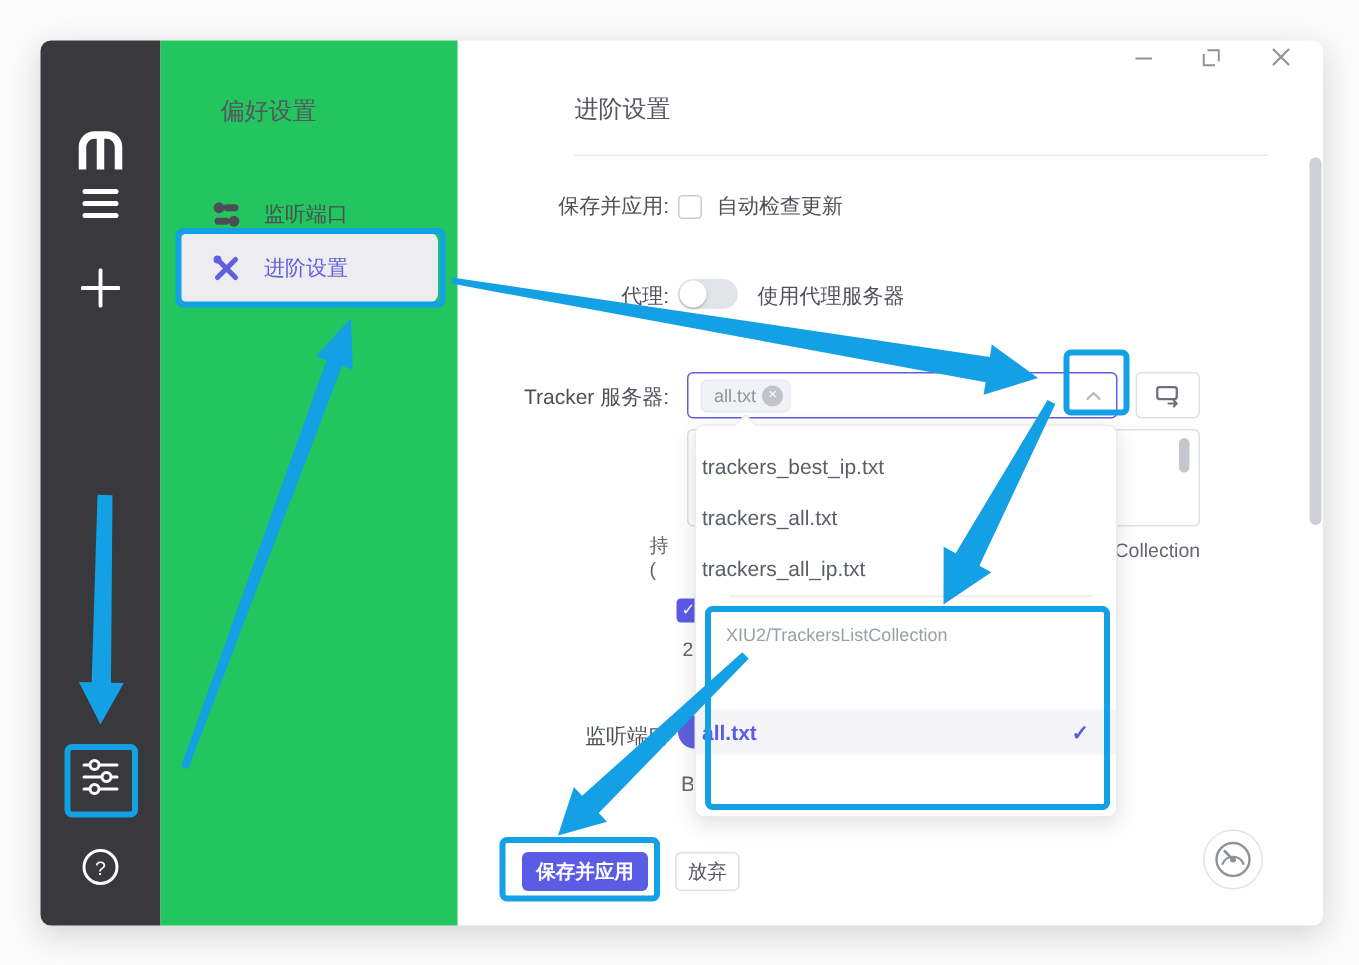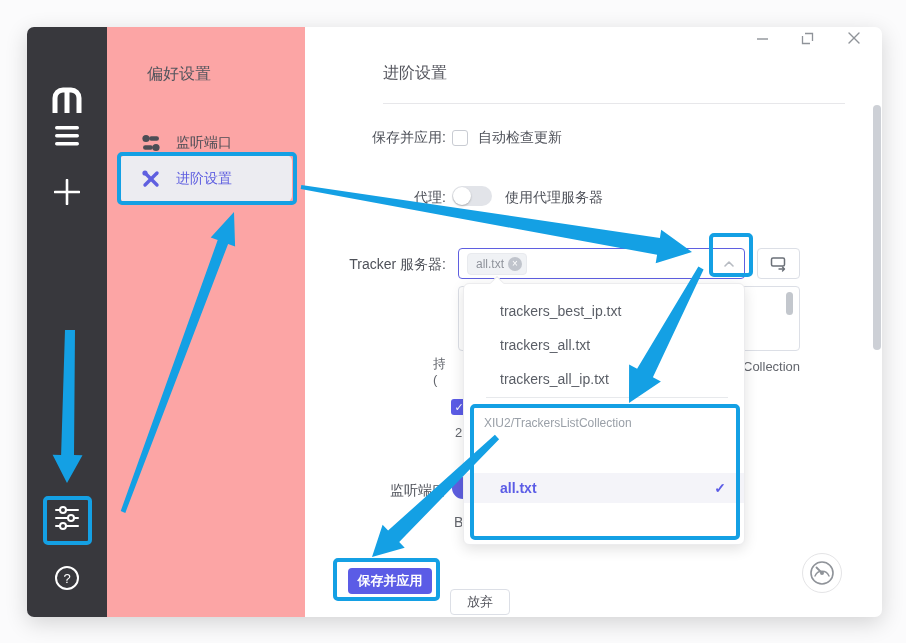--- a/index.html
+++ b/index.html
@@ -9,21 +9,21 @@
   
   #window { position:absolute; left:27px; top:27px; width:855px; height:590px;
             background:#ffffff; border-radius:7px; box-shadow:0 6px 22px rgba(0,0,0,.16); }
 
   
   #app-sidebar { position:absolute; left:0; top:0; width:80px; height:590px;
                  background:#38383d; border-radius:7px 0 0 7px; }
   .side-ico { position:absolute; left:0; width:80px; display:flex; justify-content:center; color:#fff; cursor:pointer; }
 
   
-  #pref-sidebar { position:absolute; left:80px; top:0; width:198px; height:590px; background:#fca5a5; }
+  #pref-sidebar { position:absolute; left:80px; top:0; width:198px; height:590px; background:#22c55e; }
   .pref-title { position:absolute; left:40px; top:37px; font-size:16px; color:#55565e; }
   .pref-item { position:absolute; left:13px; width:172px; height:40px; border-radius:6px;
                display:flex; align-items:center; cursor:pointer; color:#4c4d55; font-size:14px; }
   .pref-item .p-ico { width:20px; margin:0 14px 0 22px; display:flex; }
   .pref-item.selected { background:#ececf1; color:#5f5fe0; }
 
   
   #main { position:absolute; left:278px; top:0; width:577px; height:590px; }
   .main-title { position:absolute; left:78px; top:36px; font-size:16px; color:#55565e; }
   .main-divider { position:absolute; left:78px; top:76px; width:462px; height:1px; background:#e7e7ea; }
@@ -54,32 +54,32 @@
   .frag { position:absolute; color:#63666d; font-size:13px; white-space:nowrap; overflow:hidden; }
   .frag-check { position:absolute; left:146px; top:372px; width:16px; height:16px; border-radius:3px;
                 background:#5b5ce6; color:#fff; font-size:11px; text-align:center; line-height:16px; }
   .frag-circle { position:absolute; left:147px; top:450px; width:22px; height:22px; border-radius:50%; background:#5f5fe0; }
 
   
   #dropdown { position:absolute; left:158px; top:256px; width:282px; height:262px; background:#fff;
               border:1px solid #ececee; border-radius:6px; box-shadow:0 4px 14px rgba(0,0,0,.12); z-index:5; }
   #dropdown .caret { position:absolute; left:28px; top:-6px; width:10px; height:10px; background:#fff;
                      border-left:1px solid #ececee; border-top:1px solid #ececee; transform:rotate(45deg); }
-  .dd-item { position:absolute; left:0; width:100%; height:30px; line-height:30px; padding-left:36px;
+  .dd-item { position:absolute; left:0; width:100%; height:30px; line-height:30px; padding-left:4px;
              font-size:14px; color:#5a5e66; cursor:pointer; }
   .dd-divider { position:absolute; left:22px; top:113px; width:242px; height:1px; background:#e7e9ec; }
   .dd-group { position:absolute; left:20px; top:132px; font-size:12px; color:#9aa0a8; }
   .dd-item.selected { background:#f4f4f9; color:#5b5ce6; font-weight:bold; }
   .dd-check { position:absolute; right:18px; top:0; color:#5b5ce6; font-weight:bold; font-size:14px; }
 
   
   .save-btn { position:absolute; left:43px; top:541px; width:84px; height:26px; background:#5b5ce6; border:none;
               border-radius:4px; color:#fff; font-size:13px; font-weight:bold; cursor:pointer; }
-  .discard-btn { position:absolute; left:145px; top:541px; width:60px; height:26px; background:#fff;
-                 border:1px solid #dcdfe6; border-radius:4px; color:#55565e; font-size:13px; cursor:pointer;margin-top:21px; }
+  .discard-btn { position:absolute; left:145px; top:541px; width:43px; height:26px; background:#fff;
+                 border:1px solid #dcdfe6; border-radius:4px; color:#55565e; font-size:13px; cursor:pointer; }
   .speed-btn { position:absolute; left:497px; top:526px; width:40px; height:40px; border:1px solid #e4e4e6;
                border-radius:50%; background:#fff; display:flex; align-items:center; justify-content:center; cursor:pointer; }
 
   
   .tb { position:absolute; top:3px; width:16px; height:16px; display:flex; align-items:center; justify-content:center;
         color:#8f9399; cursor:pointer; }
 
   
   .anno-box { position:absolute; border:4px solid var(--anno,#14a0e4); border-radius:5px; z-index:20; pointer-events:none; }
   #arrow-layer { position:absolute; left:0; top:0; width:906px; height:643px; z-index:21; pointer-events:none; }

